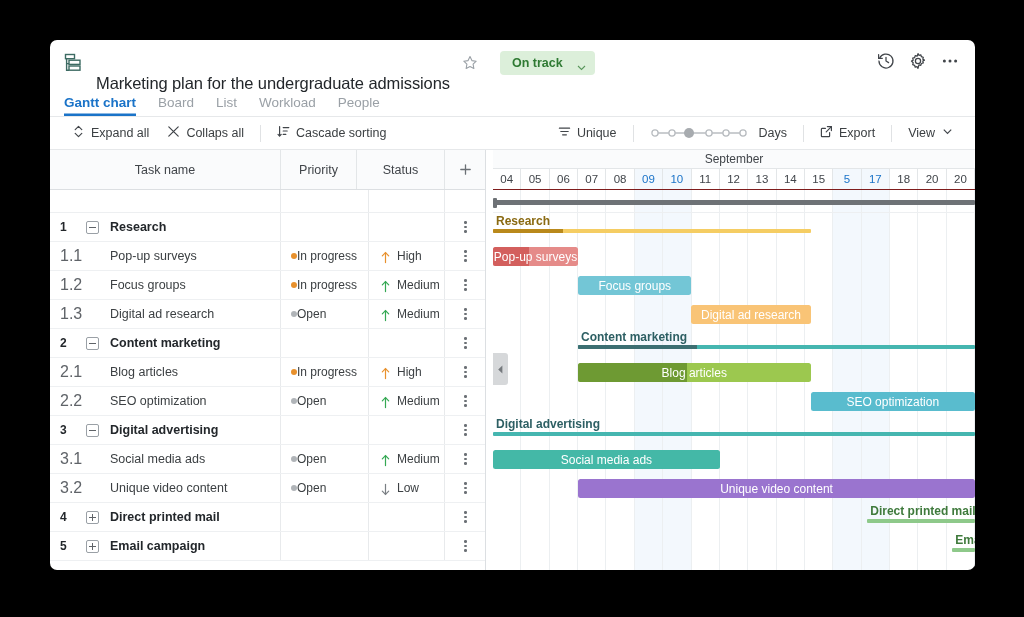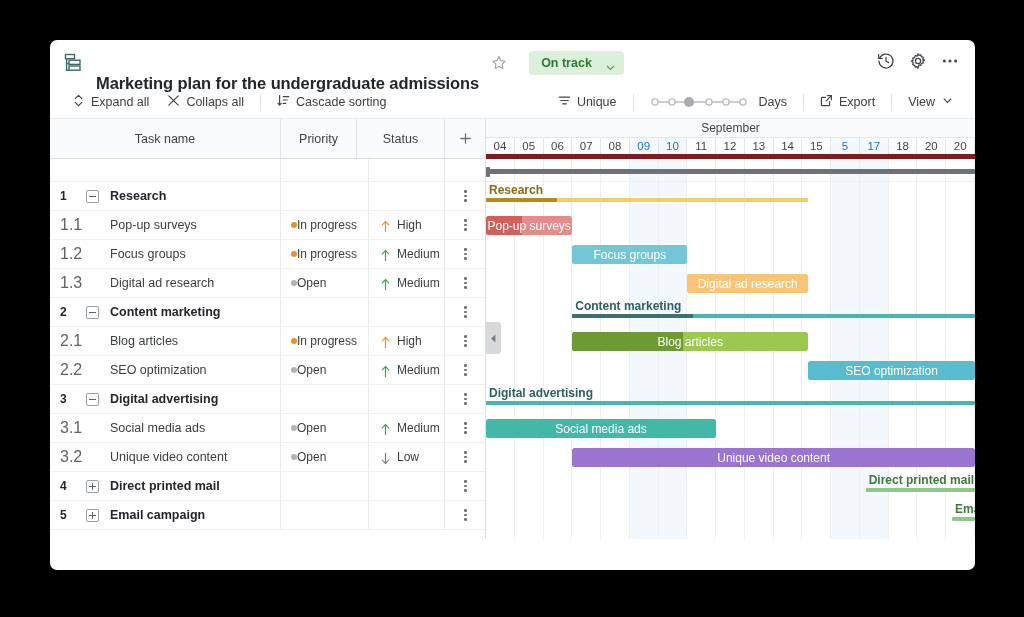--- a/index.html
+++ b/index.html
@@ -20,21 +20,21 @@
   }
   
   .titlebar {
     height: 46px;
     display: flex; align-items: center;
     padding: 0 16px 0 14px;
     gap: 10px;
   }
   .app-icon { width: 22px; height: 20px; flex: 0 0 auto; }
   .proj-title {
-    font-size: 16.5px; color: #23272b; font-weight: 700;
+    font-size: 16.5px; color: #23272b; font-weight: 400;
     letter-spacing: -0.1px; white-space: nowrap; margin-top: 40px;
   }
   .star-icon { width: 16px; height: 16px; flex: 0 0 auto; margin-left: 2px; cursor: pointer; }
   .status-pill {
     margin-left: 12px;
     background: #dcefda;
     color: #2f7a33;
     font-size: 12.5px; font-weight: 600;
     border-radius: 4px;
     padding: 5px 9px 5px 12px;
@@ -135,28 +135,28 @@
   .tname.indent { padding-left: 24px; }
 
   .dot { width: 6px; height: 6px; border-radius: 50%; flex: 0 0 auto; }
   .stxt { font-size: 12px; color: #3c4043; white-space: nowrap; }
   .arrow { width: 11px; height: 13px; flex: 0 0 auto; }
   .ptxt { font-size: 12px; color: #3c4043; white-space: nowrap; }
   .kebab { display: flex; flex-direction: column; gap: 2.2px; align-items: center; }
   .kebab i { width: 2.6px; height: 2.6px; border-radius: 50%; background: #6b7075; display: block; }
 
   
-  .tl { flex: 1 1 auto; position: relative; overflow: hidden; }
+  .tl { flex: 1 1 auto; position: relative; overflow: hidden; margin-left: 7px; }
   .tl-month {
     height: 19px; background: #fafbfc;
     border-bottom: 1px solid #e3e6e8;
     display: flex; align-items: center; justify-content: center;
     font-size: 12px; color: #41454a;
   }
-  .tl-days { height: 21px; display: flex; border-bottom: 5px solid #7f1d1d; background: #fff; }
+  .tl-days { height: 21px; display: flex; border-bottom: 1px solid #7f1d1d; background: #fff; }
   .day {
     flex: 1 1 0; min-width: 0;
     display: flex; align-items: center; justify-content: center;
     font-size: 11.5px; color: #41454a;
     border-right: 1px solid #e3e6e8;
   }
   .day.we { color: #1a73c8; background: #f3f8fd; }
 
   .tl-canvas { position: absolute; left: 0; right: 0; top: 40px; bottom: 0; }
   .colgrid { position: absolute; inset: 0; display: flex; }
@@ -257,20 +257,27 @@
             <g fill="#41454a">
               <circle cx="3.4" cy="9" r="1.5"></circle>
               <circle cx="9" cy="9" r="1.5"></circle>
               <circle cx="14.6" cy="9" r="1.5"></circle>
             </g>
           </svg>
       </span>
     </span>
   </div>
 
+  <div class="tabs">
+    <div class="tab active">Gantt chart</div>
+    <div class="tab">Board</div>
+    <div class="tab">List</div>
+    <div class="tab">Workload</div>
+    <div class="tab">People</div>
+  </div>
 
   <div class="toolbar">
     <div class="tb-btn">
       <span>
         <svg viewBox="0 0 13 13">
             <g fill="none" stroke="#41454a" stroke-width="1.2" stroke-linecap="round" stroke-linejoin="round">
           <path d="M3.2 4.6L6.5 1.4l3.3 3.2M3.2 8.4l3.3 3.2 3.3-3.2"></path>
             </g>
           </svg>
       </span>

